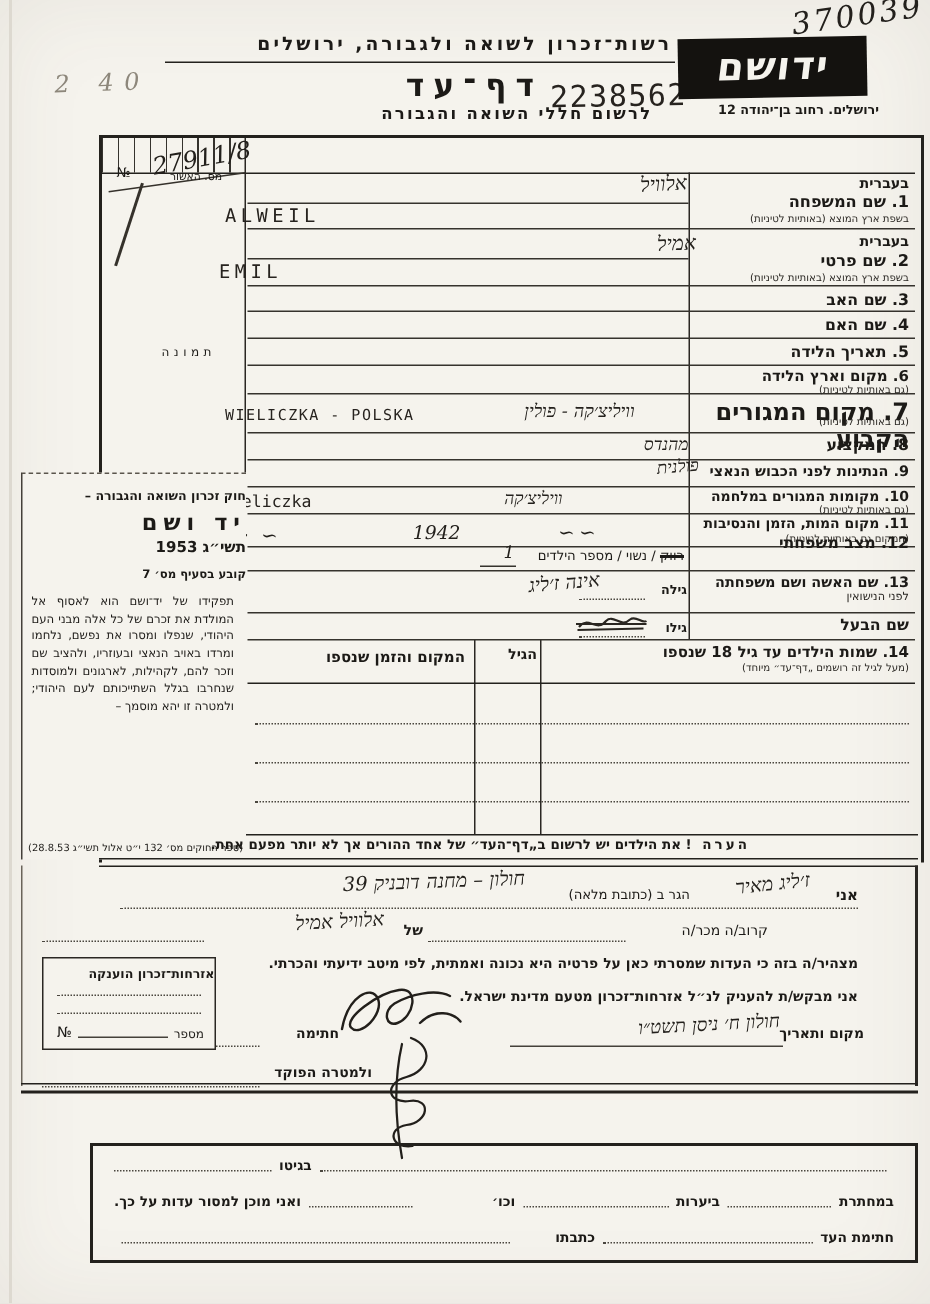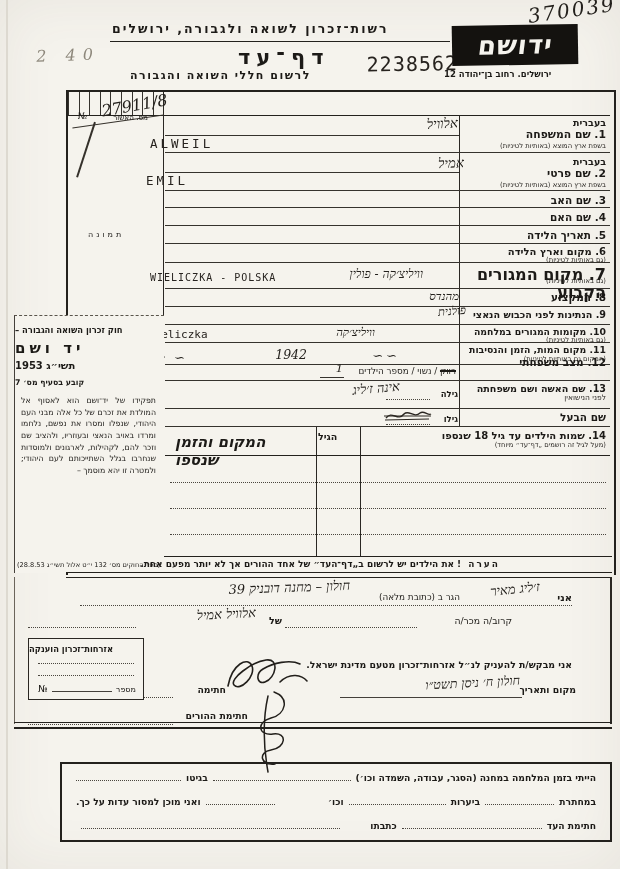--- a/index.html
+++ b/index.html
@@ -2,21 +2,21 @@
 <html lang="he" dir="rtl"><head>
 <meta charset="utf-8">
 <title>דף־עד</title>
 <style>
   html,body{margin:0;padding:0;background:#e8e6e0;}
   #paper{position:relative;width:620px;height:869px;margin:0 auto;background:#f5f3ed;
          font-family:"DejaVu Sans",sans-serif;color:#1c1a17;direction:rtl;overflow:hidden;
          box-shadow:inset 0 0 60px rgba(90,80,60,.08);}
   .abs{position:absolute;}
   .b{font-weight:bold;}
-  .ctr{text-align:left;}
+  .ctr{text-align:right;}
   .rt{text-align:right;}
   .hw{font-family:"DejaVu Serif",serif;font-style:italic;color:#23201c;white-space:nowrap;}
   .hwp{font-family:"DejaVu Sans Mono",monospace;color:#27231f;white-space:nowrap;}
   .rl{position:absolute;height:0;border-top:1px solid #35322d;}
   .rl2{position:absolute;height:0;border-top:1.6px solid #23211d;}
   .dot{position:absolute;height:0;border-top:1px dotted #4a463f;}
   .vl{position:absolute;width:0;border-left:1.4px solid #2a2723;}
   .lbl{line-height:1.15;}
   .sub{font-size:6.8px;color:#2a2723;line-height:1.1;}
   .struck{text-decoration:line-through;text-decoration-thickness:1.5px;}
@@ -92,21 +92,21 @@
   <div class="abs rt sub" style="left:462px;top:337px;width:144px;">(גם באותיות לטיניות)</div>
   <div class="abs rt b lbl" style="left:462px;top:345px;width:144px;font-size:9.3px;">11. מקום המות, הזמן והנסיבות</div>
   <div class="abs rt sub" style="left:462px;top:356px;width:144px;">(המקום גם באותיות לטיניות)</div>
   <div class="abs rt b lbl" style="left:462px;top:356px;width:144px;font-size:10.5px;">12. מצב משפחתי</div>
   <div class="abs rt b lbl" style="left:462px;top:383px;width:144px;font-size:9.6px;">13. שם האשה ושם משפחתה</div>
   <div class="abs rt sub" style="left:462px;top:394px;width:144px;font-size:7.5px;">לפני הנישואין</div>
   <div class="abs rt b lbl" style="left:462px;top:411px;width:144px;font-size:10.5px;">שם הבעל</div>
   <div class="abs rt b lbl" style="left:366px;top:430px;width:240px;font-size:10px;">14. שמות הילדים עד גיל 18 שנספו</div>
   <div class="abs rt sub" style="left:366px;top:442px;width:240px;">(מעל לגיל זה רושמים „דף־עד״ מיוחד)</div>
   <div class="abs ctr b" style="left:318px;top:431px;width:40px;font-size:9.5px;">הגיל</div>
-  <div class="abs ctr b" style="left:175px;top:433px;width:135px;font-size:15px;font-style:italic;">המקום והזמן שנספו</div>
+  <div class="abs ctr b" style="left:175px;top:433px;width:135px;font-size:10px;">המקום והזמן שנספו</div>
 
   <div class="abs hw" style="left:392px;top:116px;width:66px;font-size:13.5px;transform:rotate(-3deg);">אלוויל</div>
   <div class="abs hwp" style="left:150px;top:136px;width:125px;font-size:12.5px;letter-spacing:3px;direction:ltr;">ALWEIL</div>
   <div class="abs hw" style="left:418px;top:155px;width:46px;font-size:13.5px;transform:rotate(-2deg);">אמיל</div>
   <div class="abs hwp" style="left:146px;top:173px;width:85px;font-size:12.5px;letter-spacing:3px;direction:ltr;">EMIL</div>
   <div class="abs hw" style="left:298px;top:267px;width:125px;font-size:12px;">וויליצ׳קה - פולין</div>
   <div class="abs hwp" style="left:150px;top:272px;width:150px;font-size:10px;letter-spacing:1px;direction:ltr;">WIELICZKA - POLSKA</div>
   <div class="abs hw" style="left:405px;top:289px;width:54px;font-size:11.5px;">מהנדס</div>
   <div class="abs hw" style="left:412px;top:305px;width:54px;font-size:11.5px;transform:rotate(-5deg);">פולנית</div>
   <div class="abs hw" style="left:300px;top:325px;width:75px;font-size:11.5px;">וויליצ׳קה</div>
@@ -160,32 +160,33 @@
   <div class="abs" style="left:350px;top:592px;width:110px;font-size:8.8px;">הגר ב (כתובת מלאה)</div>
   <div class="abs hw" style="left:165px;top:581px;width:185px;font-size:13px;transform:rotate(-2deg);">חולון – מחנה דובניק 39</div>
   <div class="dot" style="left:80px;top:605px;width:492px;"></div>
 
   <div class="abs" style="left:420px;top:615px;width:92px;font-size:9.3px;">קרוב/ה מכר/ה</div>
   <div class="dot" style="left:285px;top:627px;width:132px;"></div>
   <div class="abs b" style="left:260px;top:615px;width:22px;font-size:9.5px;">של</div>
   <div class="abs hw" style="left:138px;top:608px;width:118px;font-size:13px;transform:rotate(-3deg);">אלוויל אמיל</div>
   <div class="dot" style="left:28px;top:627px;width:108px;"></div>
 
+  <div class="abs rt b" style="left:90px;top:637px;width:482px;font-size:9.3px;">מצהיר/ה בזה כי העדות שמסרתי כאן על פרטיה היא נכונה ואמתית, לפי מיטב ידיעתי והכרתי.</div>
   <div class="abs rt b" style="left:228px;top:659px;width:344px;font-size:9.3px;">אני מבקש/ת להעניק לנ״ל אזרחות־זכרון מטעם מדינת ישראל.</div>
 
   <div class="abs b" style="left:516px;top:684px;width:60px;font-size:9.3px;">מקום ותאריך</div>
   <div class="abs hw" style="left:388px;top:676px;width:132px;font-size:12.5px;transform:rotate(-3deg);">חולון ח׳ ניסן תשט״ו</div>
   <div class="rl" style="left:340px;top:697px;width:182px;border-top-color:#44403a;"></div>
   <div class="abs b" style="left:182px;top:684px;width:44px;font-size:9.3px;">חתימה</div>
   <svg class="abs" style="left:220px;top:650px;" width="92" height="52" viewBox="0 0 92 52">
     <path d="M8,36 C12,14 28,6 32,16 C36,26 20,42 14,35 C9,29 32,12 46,10 C60,8 56,28 45,32 C37,35 35,24 43,19 C53,13 70,9 80,14 M60,32 C70,22 82,25 87,31" stroke="#221f1b" fill="none" stroke-width="1.6" stroke-linecap="round"></path>
   </svg>
   <div class="dot" style="left:28px;top:697px;width:145px;"></div>
 
-  <div class="abs b" style="left:182px;top:710px;width:66px;font-size:9.3px;">חתימת ההורים</div>
+  <div class="abs b" style="left:182px;top:710px;width:66px;font-size:9.3px;">ולמטרה הפוקד</div>
   <svg class="abs" style="left:244px;top:688px;" width="58" height="88" viewBox="0 0 58 88">
     <path d="M30,4 C46,10 42,26 27,30 C12,34 14,48 29,46 C44,44 42,60 27,62 C14,64 16,78 31,76 M24,8 C19,30 19,56 24,84" stroke="#221f1b" fill="none" stroke-width="1.5" stroke-linecap="round"></path>
   </svg>
   <div class="dot" style="left:28px;top:724px;width:145px;"></div>
 
   <div class="abs" style="left:28px;top:638px;width:116px;height:62px;border:1.6px solid #2a2723;background:#f5f3ed;box-sizing:border-box;">
     <div class="ctr b" style="font-size:8.4px;margin-top:5px;">אזרחות־זכרון הוענקה</div>
     <div class="dot" style="left:9px;top:24px;width:96px;position:absolute;"></div>
     <div class="dot" style="left:9px;top:36px;width:96px;position:absolute;"></div>
     <div class="abs" style="left:9px;top:44px;width:98px;display:flex;align-items:flex-end;font-size:8px;">
@@ -193,21 +194,20 @@
       <span style="flex:1;border-bottom:1px solid #44403a;margin:0 4px 2px 4px;"></span>
       <span style="font-size:9.5px;">№</span>
     </div>
   </div>
 
   <div class="abs" style="left:14px;top:722px;width:598px;height:4px;border-top:1px solid #23211d;border-bottom:2px solid #23211d;"></div>
 
   <div class="abs" style="left:60px;top:762px;width:552px;height:80px;border:2px solid #23211d;box-sizing:border-box;"></div>
 
   <div class="abs" style="left:76px;top:772px;width:520px;display:flex;align-items:flex-end;font-size:9.2px;font-weight:bold;">
-    <span style="white-space:nowrap;">הייתי בזמן המלחמה במחנה (הסגר, עבודה, השמדה וכו׳)</span>
     <span style="flex:1;border-bottom:1px dotted #4a463f;margin:0 5px 2px 5px;"></span>
     <span style="white-space:nowrap;">בגיטו</span>
     <span style="width:105px;border-bottom:1px dotted #4a463f;margin:0 5px 2px 0;"></span>
   </div>
   <div class="abs" style="left:76px;top:796px;width:520px;display:flex;align-items:flex-end;font-size:9.2px;font-weight:bold;">
     <span style="white-space:nowrap;">במחתרת</span>
     <span style="flex:1;border-bottom:1px dotted #4a463f;margin:0 5px 2px 5px;"></span>
     <span style="white-space:nowrap;">ביערות</span>
     <span style="flex:1.4;border-bottom:1px dotted #4a463f;margin:0 5px 2px 5px;"></span>
     <span style="white-space:nowrap;margin-left:48px;">וכו׳</span>

